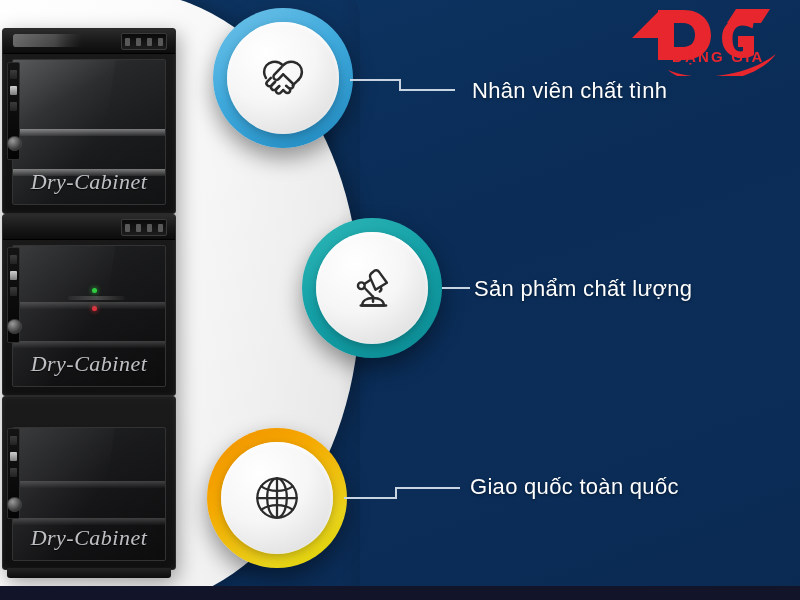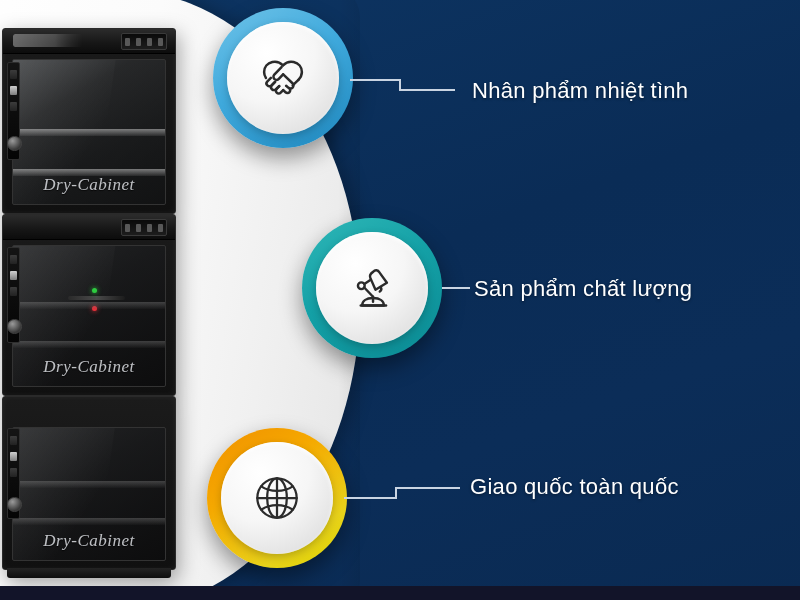--- a/index.html
+++ b/index.html
@@ -83,21 +83,21 @@
   .shelf.d1{top:40%;background:linear-gradient(180deg,rgba(150,150,150,.35),rgba(60,60,60,.1));}
   .shelf.d2{top:68%;background:linear-gradient(180deg,rgba(150,150,150,.35),rgba(60,60,60,.1));}
   .glass-gloss{
     position:absolute;left:-10%;top:-20%;width:70%;height:150%;
     background:linear-gradient(115deg,rgba(255,255,255,.12),rgba(255,255,255,0) 70%);
     transform:rotate(8deg);
   }
   .door-script{
     position:absolute;left:0;right:0;bottom:9px;text-align:center;
     font-family:"Liberation Serif", serif;font-style:italic;
-    font-size:17px;color:rgba(235,238,242,.80);letter-spacing:.5px;
+    font-size:22px;color:rgba(235,238,242,.80);letter-spacing:.5px;
     text-shadow:0 1px 1px rgba(0,0,0,.8);
   }
   .ctrl-strip{
     position:absolute;left:4px;top:18%;width:11px;height:52%;
     background:linear-gradient(180deg,#141414,#050505);
     border:1px solid #2e2e2e;border-radius:2px;
   }
   .ctrl-strip i{display:block;width:7px;height:9px;margin:7px auto 0;
     background:linear-gradient(180deg,#cfcfcf,#7d7d7d);border-radius:1px;}
   .ctrl-strip i.dim{background:linear-gradient(180deg,#3c3c3c,#222);}
@@ -240,21 +240,21 @@
             <path d="M47.9 33.9 42 39.6"></path>
           </svg>
         </span>
       </div>
     </div>
     <div class="connector" style="left:350px;top:60px;">
       <svg width="110" height="40" viewBox="0 0 110 40" fill="none" stroke="#c9d4e2" stroke-width="2">
         <path d="M0 20 H50 V30 H105"></path>
       </svg>
     </div>
-    <div class="flabel" style="left:472px;top:78px;">Nhân phẩm nhiệt tình</div>
+    <div class="flabel" style="left:472px;top:78px;">Nhân viên chất tình</div>
   </div>
 
   <div class="feature" style="left:0;top:0;">
     <div class="badge b2" style="left:302px;top:218px;">
       <div class="inner">
         <span>
           <svg width="60" height="60" viewBox="0 0 64 64" fill="none" stroke="#2b2b2b" stroke-width="2.6" stroke-linecap="round" stroke-linejoin="round">
             <path d="M33.5 14.5c1.6-2.3 5.1-1.9 6.2.6l8.2 11.3-12.2 7.4-5.5-12.6c-1-2.4.6-5 3.3-6.7Z"></path>
             <path d="M41.3 31.2c1 1.6.5 3.6-1 4.6"></path>
             <path d="m30.6 23.3-6.4 4.2"></path>
@@ -291,16 +291,35 @@
       </div>
     </div>
     <div class="connector" style="left:344px;top:466px;">
       <svg width="120" height="44" viewBox="0 0 120 44" fill="none" stroke="#c9d4e2" stroke-width="2">
         <path d="M0 32 H52 V22 H116"></path>
       </svg>
     </div>
     <div class="flabel" style="left:470px;top:474px;">Giao quốc toàn quốc</div>
   </div>
 
+  <div class="logo">
+    <svg width="168" height="74" viewBox="0 0 168 74" fill="none" aria-hidden="true">
+
+      <path d="M8 36 L34 10 L34 22 L46 22 L30 36 Z" fill="#e8262d"></path>
+
+      <path d="M34 8 h26 c17 0 27 11 27 25 0 14 -10 25 -27 25 h-26 z
+               M50 21 v24 h9 c8 0 12 -5 12 -12 0 -7 -4 -12 -12 -12 z" fill="#e8262d" fill-rule="evenodd"></path>
+
+      <rect x="26" y="28" width="22" height="8" fill="#e8262d"></rect>
+
+      <path d="M130 19 c-3 -2 -8 -3 -12 -3 -12 0 -20 8 -20 20 0 12 8 20 20 20 5 0 9 -1 12 -3 v-19 h-16 v11 h5 v4
+               c-0.6 0.3 -1.5 0.4 -2.5 0.4 -5 0 -8 -4 -8 -13 0 -9 4 -13 10 -13 3 0 7 1 10 3 z" fill="#e8262d"></path>
+      <path d="M112 7 h34 l-9 14 h-34 z" fill="#e8262d"></path>
+
+      <path d="M44 68 C70 80 120 76 152 52 C130 82 66 88 44 68 Z" fill="#e8262d"></path>
+
+      <text x="48" y="60" font-family="'Liberation Sans', sans-serif" font-size="15" font-weight="bold" letter-spacing="2.2" fill="#e8262d">ĐẶNG GIA</text>
+    </svg>
+  </div>
 
   <div class="bottom-strip"></div>
 
 </div>
 
 </body></html>

